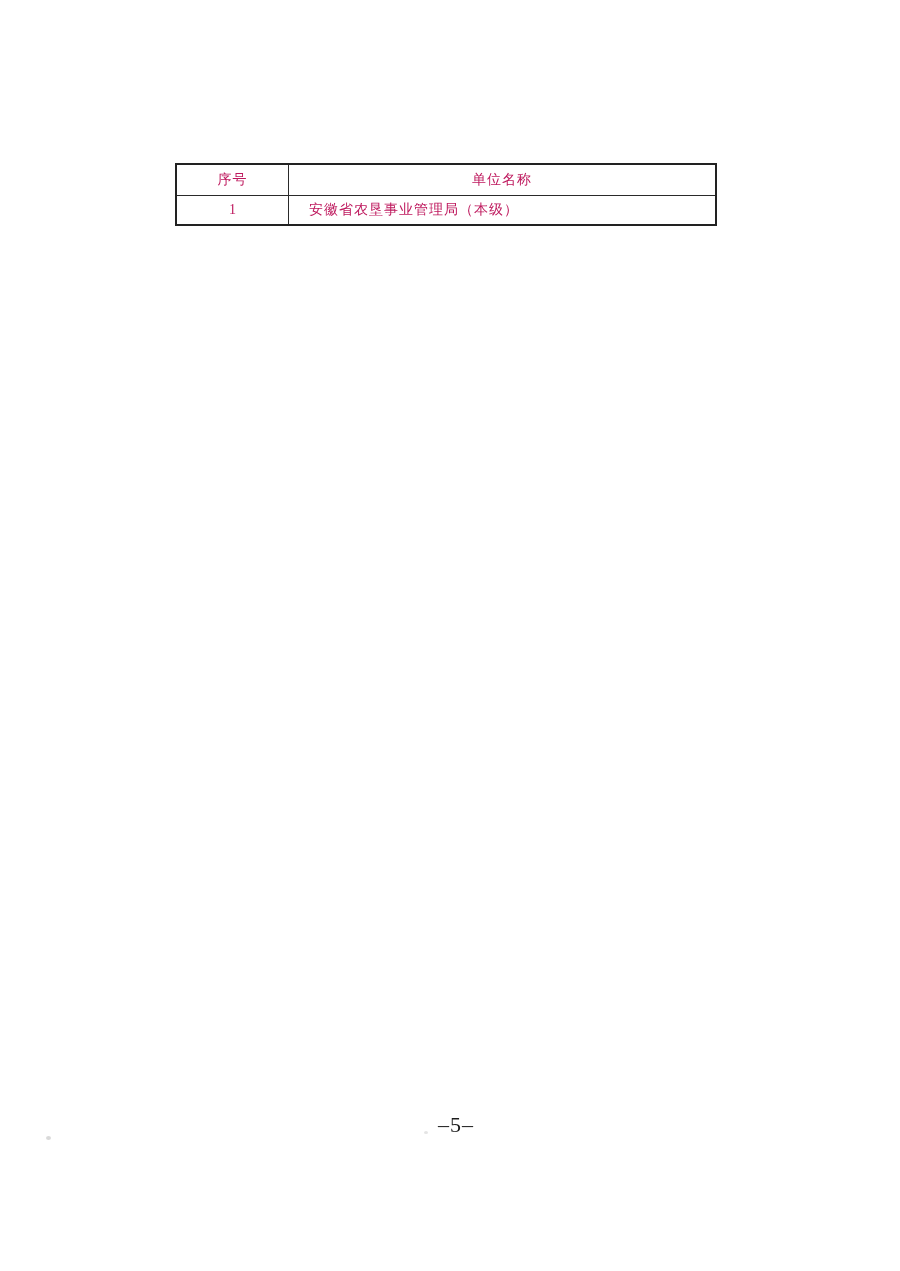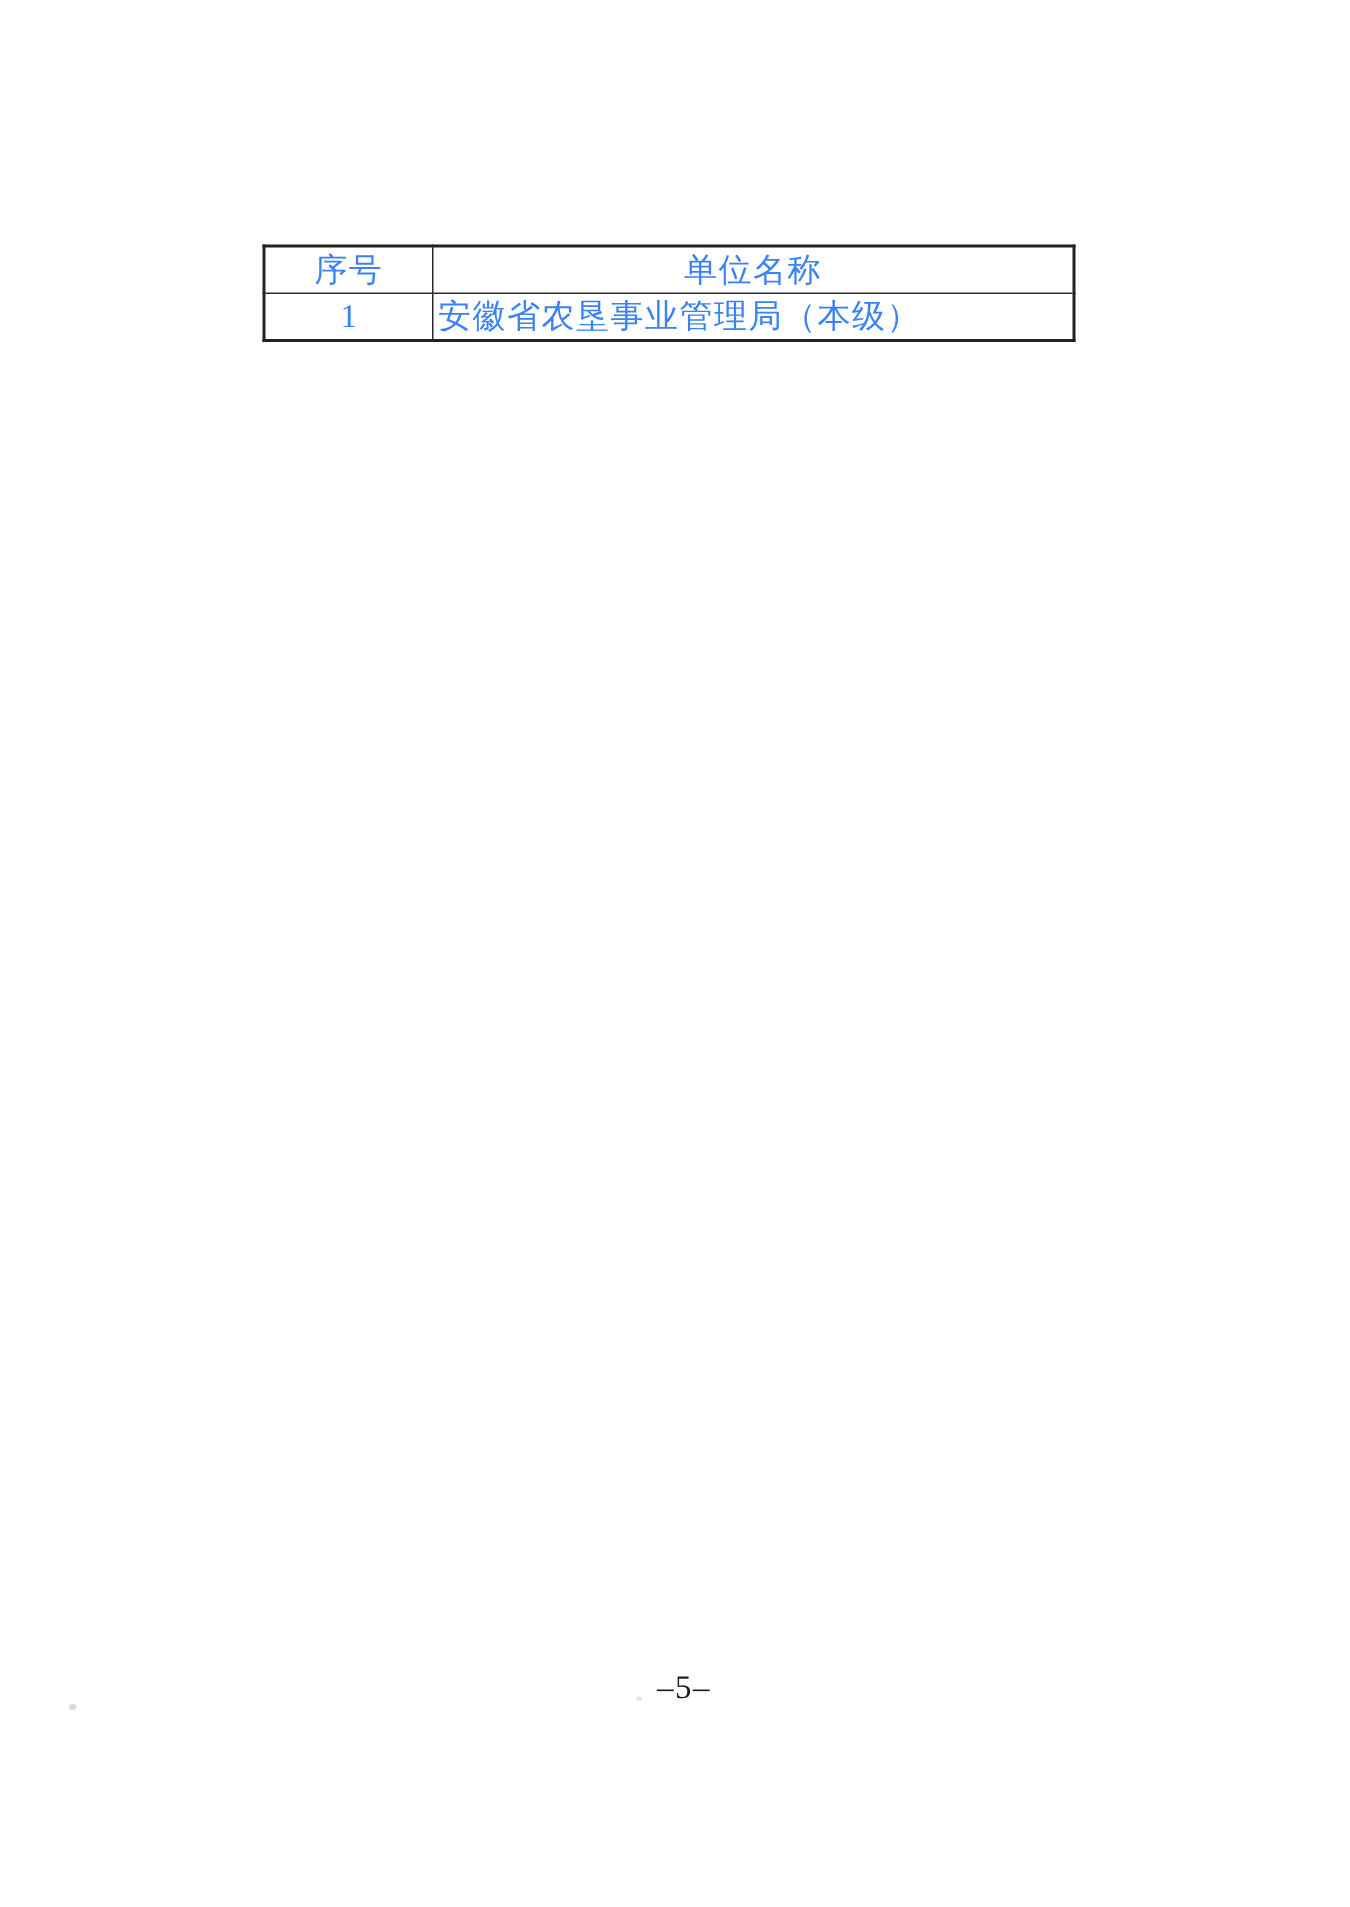--- a/index.html
+++ b/index.html
@@ -36,35 +36,35 @@
     text-indent: 2em;
     text-align: justify;
     text-justify: inter-character;
     letter-spacing: 0.5px;
   }
   .unit-table {
     border-collapse: collapse;
     margin: 7px 0 0 73px;
     width: 542px;
     table-layout: fixed;
-    font-size: 22px;
-    color: #3b82f6;
+    font-size: 14px;
+    color: #be185d;
   }
   .unit-table th,
   .unit-table td {
     border: 1.6px solid #2a2a2a;
     padding: 0 4px;
     font-weight: normal;
     white-space: nowrap;
     overflow: hidden;
   }
   .unit-table .col-index { width: 103px; text-align: center; }
   .unit-table thead th { height: 30px; letter-spacing: 1px; }
   .unit-table tbody td { height: 28px; }
-  .unit-table tbody .cell-name { text-align: left; padding-left: 3px; letter-spacing: 1px; }
+  .unit-table tbody .cell-name { text-align: left; padding-left: 20px; letter-spacing: 1px; }
   .unit-table { border: 2.2px solid #222222; outline: none; }
   .page-number {
     position: absolute;
     left: 0;
     top: 1112px;
     width: 912px;
     text-align: center;
     font-size: 22px;
     letter-spacing: 1px;
     color: #1c1c1c;

